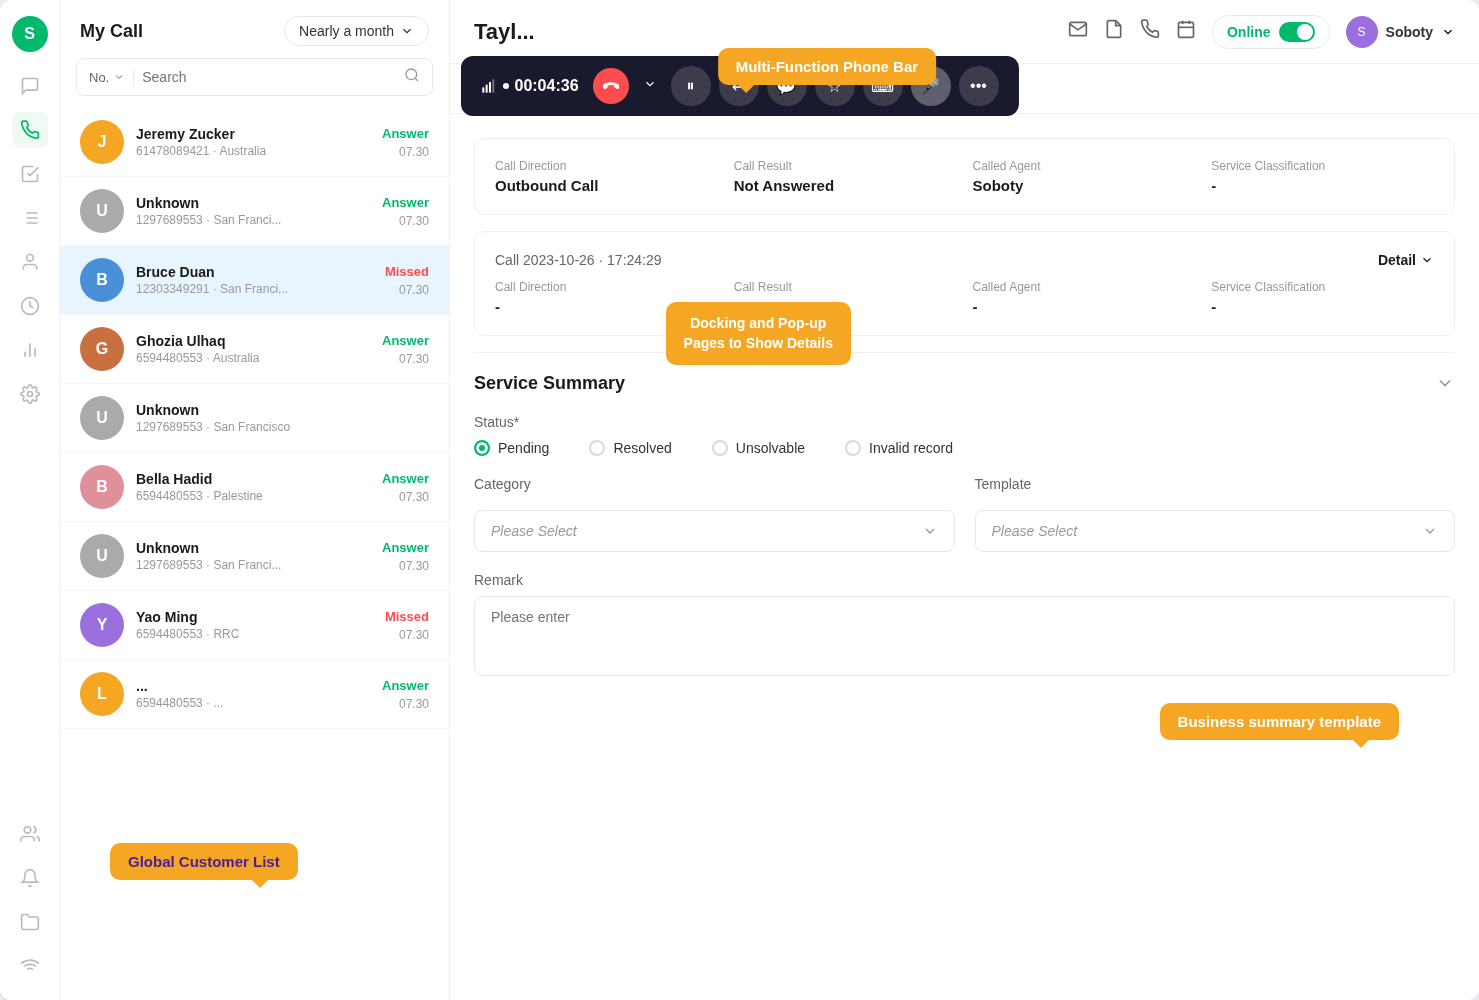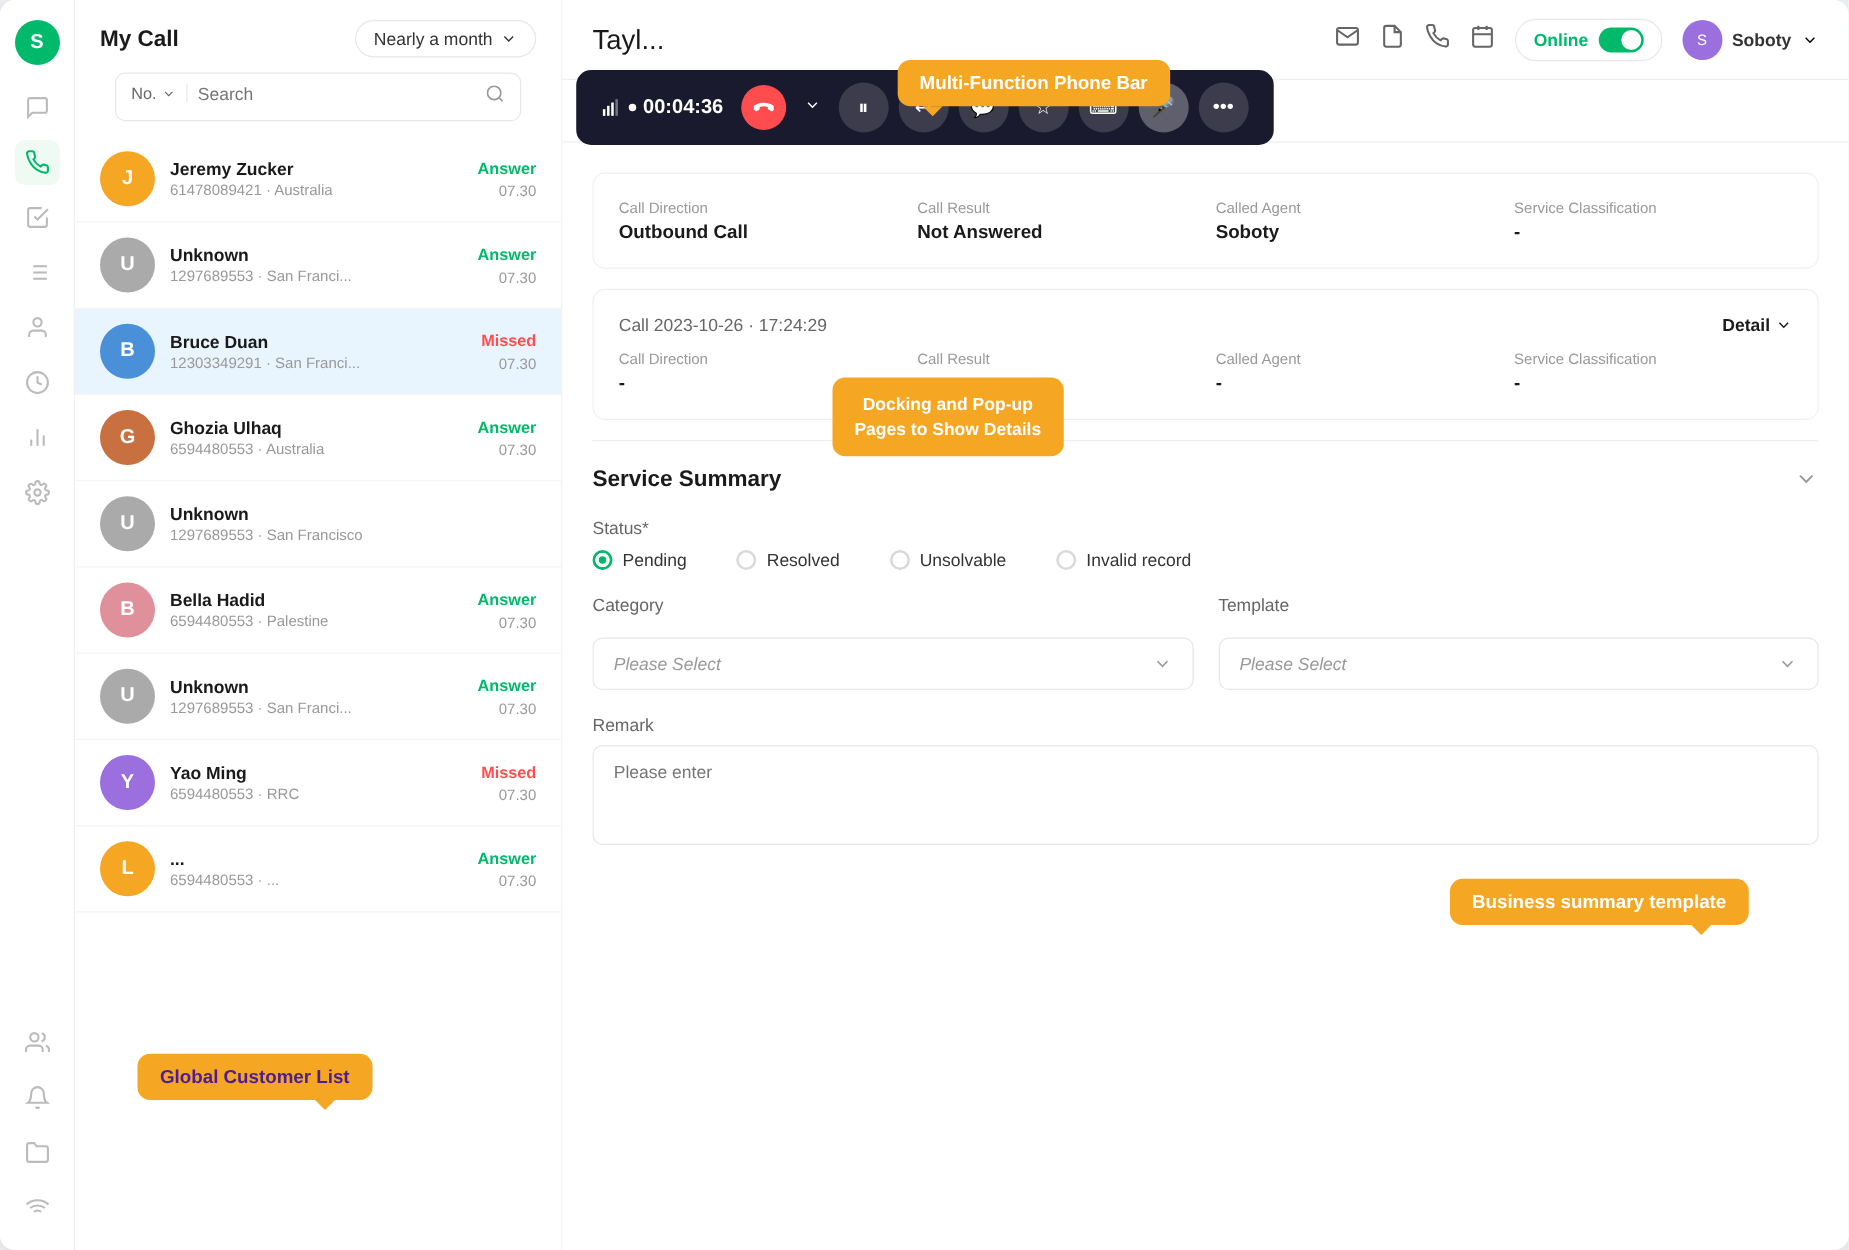--- a/index.html
+++ b/index.html
@@ -12,21 +12,21 @@
     .rail-avatar { width: 36px; height: 36px; border-radius: 50%; background: #00b96b; color: #fff; display: flex; align-items: center; justify-content: center; font-weight: 700; font-size: 16px; margin-bottom: 8px; }
     .rail-icon { width: 36px; height: 36px; display: flex; align-items: center; justify-content: center; border-radius: 8px; cursor: pointer; color: #bbb; font-size: 18px; }
     .rail-icon.active { color: #00b96b; background: #f0faf5; }
     .rail-spacer { flex: 1; }
 
     
     .sidebar { width: 390px; background: #fff; border-right: 1px solid #f0f0f0; display: flex; flex-direction: column; }
     .sidebar-header { padding: 16px 20px 12px; display: flex; align-items: center; justify-content: space-between; }
     .sidebar-title { font-size: 18px; font-weight: 700; color: #1a1a1a; }
     .time-badge { display: flex; align-items: center; gap: 6px; background: #fff; border: 1px solid #e8e8e8; border-radius: 20px; padding: 6px 14px; font-size: 14px; color: #333; cursor: pointer; }
-    .search-bar { margin: 0 32px 12px; display: flex; align-items: flex-start; gap: 8px; border: 1px solid #e8e8e8; border-radius: 8px; padding: 8px 12px; }
+    .search-bar { margin: 0 16px 12px; display: flex; align-items: center; gap: 8px; border: 1px solid #e8e8e8; border-radius: 8px; padding: 8px 12px; }
     .search-prefix { display: flex; align-items: center; gap: 4px; color: #666; font-size: 13px; cursor: pointer; border-right: 1px solid #e8e8e8; padding-right: 8px; }
     .search-input { flex: 1; border: none; outline: none; font-size: 14px; color: #666; }
     .search-icon-btn { color: #999; cursor: pointer; }
 
     .call-list { flex: 1; overflow-y: auto; }
     .call-item { display: flex; align-items: center; padding: 12px 20px; gap: 12px; cursor: pointer; border-bottom: 1px solid #f5f5f5; position: relative; }
     .call-item.active { background: #e8f5ff; }
     .call-avatar { width: 44px; height: 44px; border-radius: 50%; overflow: hidden; flex-shrink: 0; display: flex; align-items: center; justify-content: center; font-weight: 600; font-size: 16px; color: #fff; }
     .call-info { flex: 1; min-width: 0; }
     .call-name { font-weight: 600; font-size: 14px; color: #1a1a1a; }
@@ -352,21 +352,21 @@
           <span class="call-time">07.30</span>
         </div>
       </div>
 
     </div>
   </div>
 
   <div class="main-content">
 
     <div class="topbar" style="position:relative;">
-      <div style="font-size:22px;font-weight:400;color:#1a1a1a;">Tayl...</div>
+      <div style="font-size:22px;font-weight:700;color:#1a1a1a;">Tayl...</div>
       <div class="topbar-actions">
         <div class="topbar-icon">
           <svg width="20" height="20" viewBox="0 0 24 24" fill="none" stroke="currentColor" stroke-width="2">
               <path d="M4 4h16c1.1 0 2 .9 2 2v12c0 1.1-.9 2-2 2H4c-1.1 0-2-.9-2-2V6c0-1.1.9-2 2-2z"></path>
               <polyline points="22,6 12,13 2,6"></polyline>
             </svg>
         </div>
         <div class="topbar-icon">
           <svg width="20" height="20" viewBox="0 0 24 24" fill="none" stroke="currentColor" stroke-width="2">
               <path d="M14 2H6a2 2 0 0 0-2 2v16a2 2 0 0 0 2 2h12a2 2 0 0 0 2-2V8z"></path>

